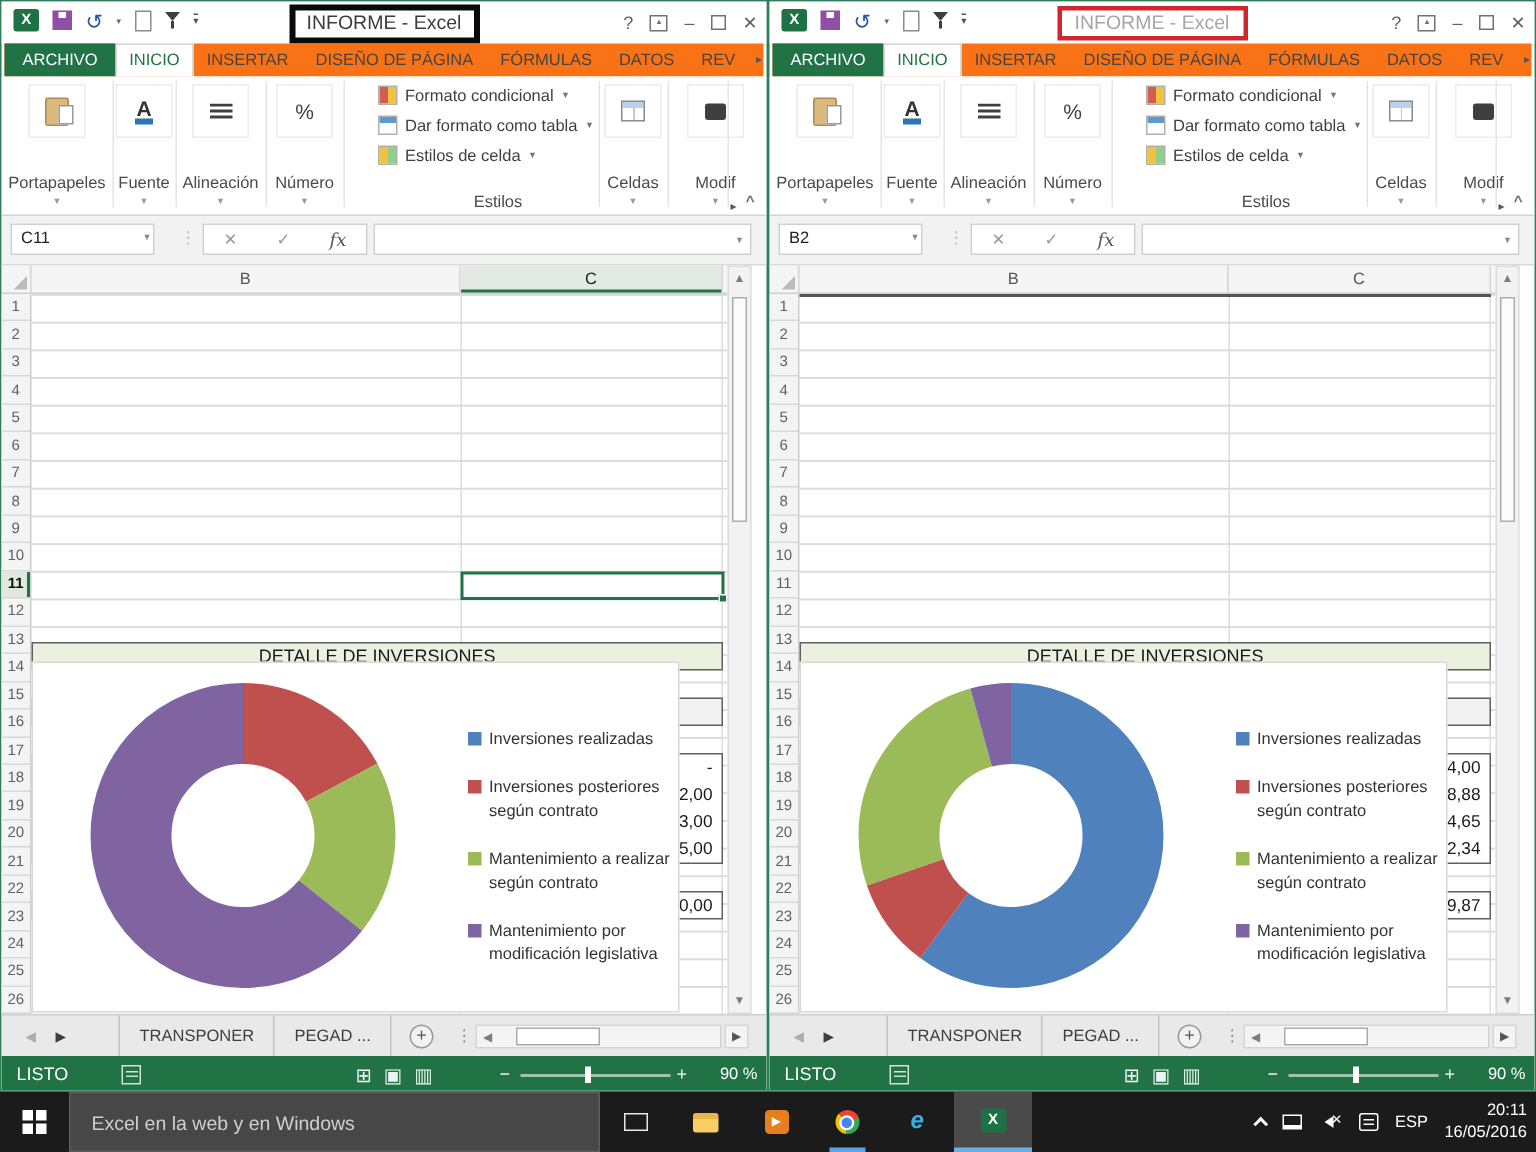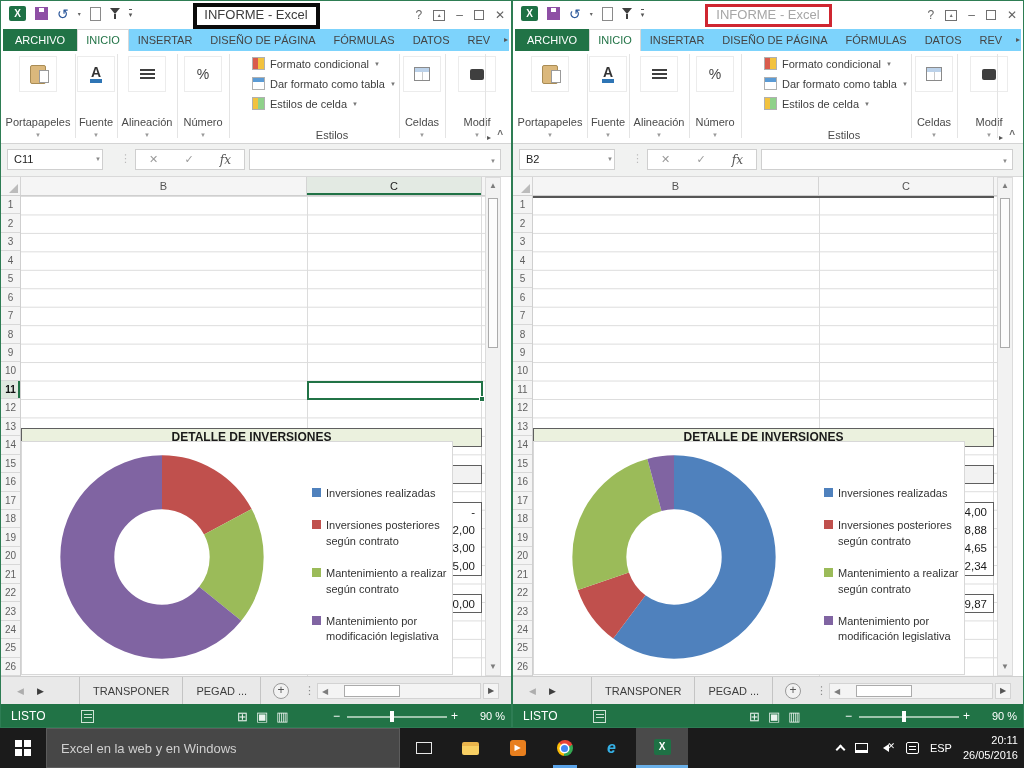--- a/index.html
+++ b/index.html
@@ -20,21 +20,21 @@
   .ic-filter .stem{display:block;width:2px;height:5px;background:#3f3f3f;margin:0 auto}
   .ic-qatmore{font-size:7px;color:#555;border-top:1px solid #555;line-height:7px;padding-top:1px}
   .title{position:absolute;left:110px;right:110px;top:0;height:28px;text-align:center;line-height:28px;font-size:13px;color:#3c3c3c;white-space:nowrap;overflow:hidden}
   .inactive .title{color:#a6a6a6}
   .ann{position:absolute;top:2px;left:192px;width:127px;height:26px;border:4px solid #000;pointer-events:none}
   .ann-r{top:3px;height:23px;border-width:3px}
   .chrome{position:absolute;right:6px;top:7px;display:flex;gap:11px;align-items:center;color:#636363;font-size:12px}
   .c-ribopt{width:12px;height:11px;border:1px solid #707070;font-size:5px;text-align:center;line-height:9px;color:#707070}
   .c-max{width:10px;height:10px;border:1px solid #707070}
   
-  .tabrow{position:absolute;top:28px;left:2px;width:506px;height:22px;display:flex;background:#7dd3fc}
+  .tabrow{position:absolute;top:28px;left:2px;width:506px;height:22px;display:flex;background:#f97316}
   .rtab{padding:0 9px;line-height:22px;font-size:11px;color:#444;white-space:nowrap}
   .rtab-file{background:#217346;color:#fff;padding:0 12px}
   .rtab-active{color:#217346;background:#fff;box-shadow:inset 1px 1px 0 #d8d8d8,inset -1px 0 0 #d8d8d8}
   .tab-more{position:absolute;right:3px;top:34px;font-size:8px;color:#555}
   
   .ribbon{position:absolute;top:50px;left:0;width:510px;height:93px;background:#fff;border-bottom:1px solid #d4d4d4}
   .rgroup{position:absolute;top:0;height:92px}
   .rg1{left:0;width:74px}.rg2{left:74px;width:42px}.rg3{left:116px;width:60px}.rg4{left:176px;width:52px}
   .rgS{left:246px;width:170px}.rgC{left:398px;width:46px}.rgM{left:456px;width:40px}
   .gsep{position:absolute;top:3px;height:84px;width:1px;background:#e4e4e4}
@@ -74,21 +74,21 @@
   .chB{width:286px}.chC{width:175px}
   .ch-sel{background:#e3eae3;color:#1d1d1d;box-shadow:inset 0 -2px 0 #217346}
   .gridarea{position:absolute;left:0;top:195px;width:500px;height:480px;background:#fff}
   .rowheads{position:absolute;left:0;top:0;width:20px;height:100%;border-right:1px solid #cfcfcf;display:flex;flex-direction:column;background:#f4f4f4}
   .rh{flex:1;text-align:center;font-size:10px;color:#5f5f5f;border-bottom:1px solid #d8d8d8;display:flex;align-items:center;justify-content:center}
   .rh-sel{background:#e0e8e0;color:#101010;font-weight:bold;box-shadow:inset -2px 0 0 #217346}
   .gridbg{position:absolute;left:20px;top:0;width:464px;height:100%;background-image:linear-gradient(to bottom,#dcdcdc 1px,transparent 1px);background-size:100% 18.4615px}
   .vl{position:absolute;top:0;height:100%;width:1px;background:#dcdcdc}
   .vl1{left:306px}.vl2{left:480px}
   
-  .t-title{position:absolute;left:20px;top:232px;width:461px;height:19px;background:#ebf1de;border:1px solid #5f5f5f;text-align:center;font-weight:bold;font-size:12px;line-height:17px;color:#1a1a1a}
+  .t-title{position:absolute;left:20px;top:232px;width:461px;height:19px;background:#ebf1de;border:1px solid #5f5f5f;text-align:center;font-weight:normal;font-size:12px;line-height:17px;color:#1a1a1a}
   .t-head{position:absolute;left:20px;top:269px;width:461px;height:19px;border:1px solid #5f5f5f;display:flex;background:#f2f2f2;font-weight:bold;font-size:12px;color:#1a1a1a}
   .th1{width:286px;border-right:1px solid #5f5f5f;text-align:center;line-height:17px}
   .th2{flex:1;text-align:center;line-height:17px}
   .t-data{position:absolute;left:20px;top:306px;width:461px;height:74px;border:1px solid #5f5f5f;display:flex;flex-direction:column;background:#fff}
   .trow{flex:1;display:flex}
   .tc-label{width:286px;border-right:1px solid #5f5f5f;padding-left:4px;display:flex;align-items:center;font-size:11.5px;color:#1a1a1a;white-space:nowrap;overflow:hidden}
   .tc-value{flex:1;display:flex;align-items:center;justify-content:flex-end;padding-right:6px;font-size:11.5px;color:#1a1a1a}
   .t-total{position:absolute;left:20px;top:398px;width:461px;height:19px;border:1px solid #5f5f5f;display:flex;align-items:center;font-size:11.5px;background:#fff;color:#1a1a1a}
   .tt-label{padding-left:4px}.tt-value{margin-left:auto;padding-right:6px}
   .r1line{position:absolute;left:20px;top:0;width:461px;height:2px;background:#565656}
@@ -704,17 +704,17 @@
       <span class="chev"></span>
       <span class="net"></span>
       <span class="vol">
           <span class="vol-sp"></span>
           <span class="vol-x">✕</span>
         </span>
       <span class="ac"></span>
       <span class="lang">ESP</span>
       <span class="clock">
         <span>20:11</span>
-        <span>26/05/2016</span>
+        <span>16/05/2016</span>
       </span>
     </div>
   </div>
 </div>
 
 </body></html>

